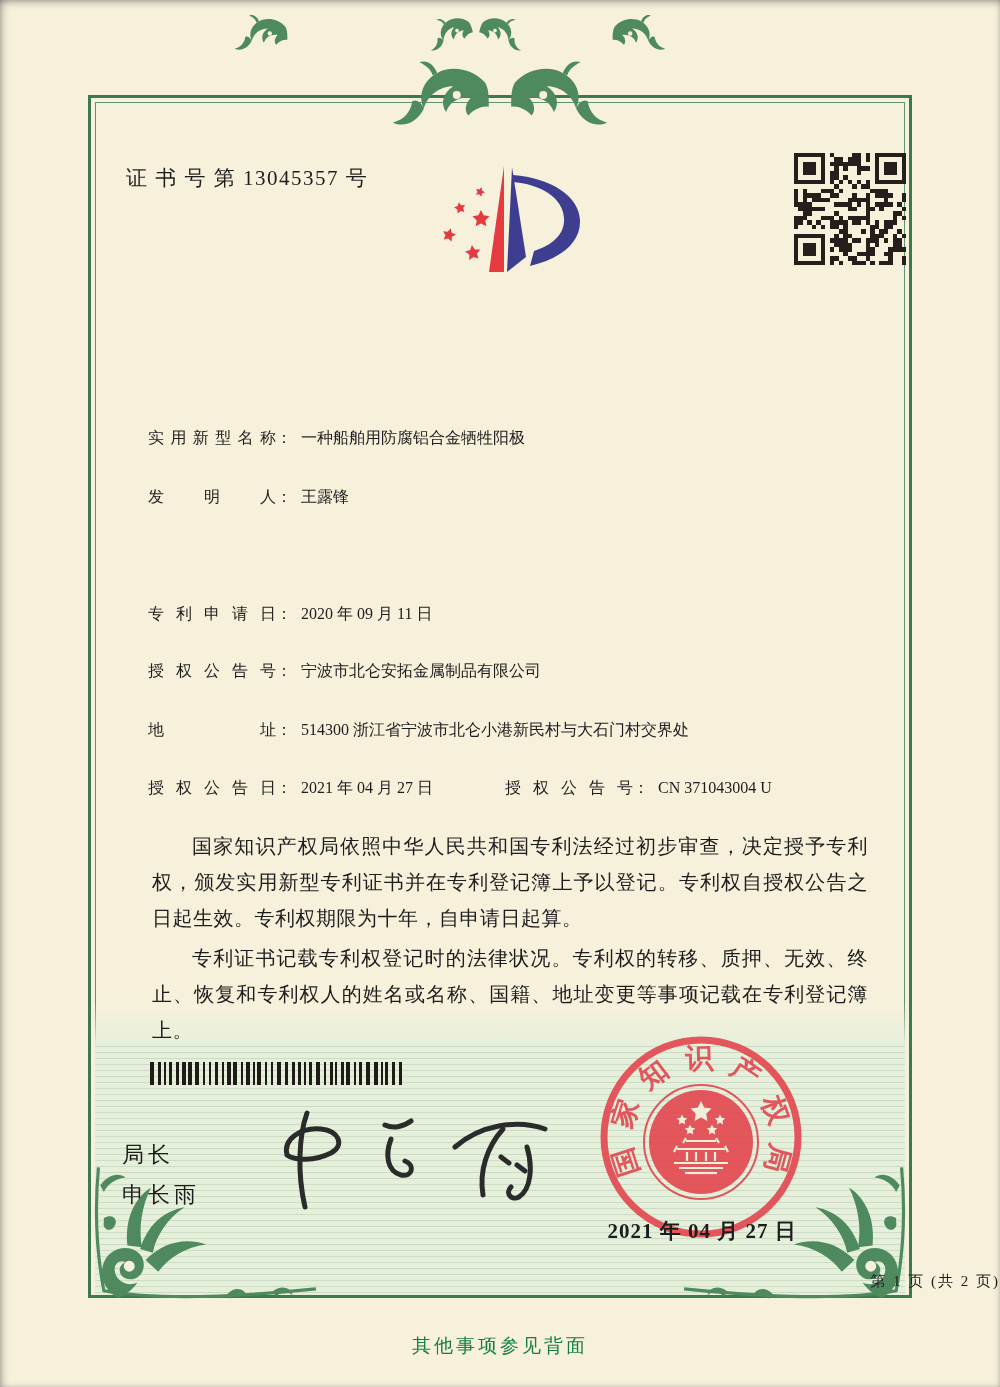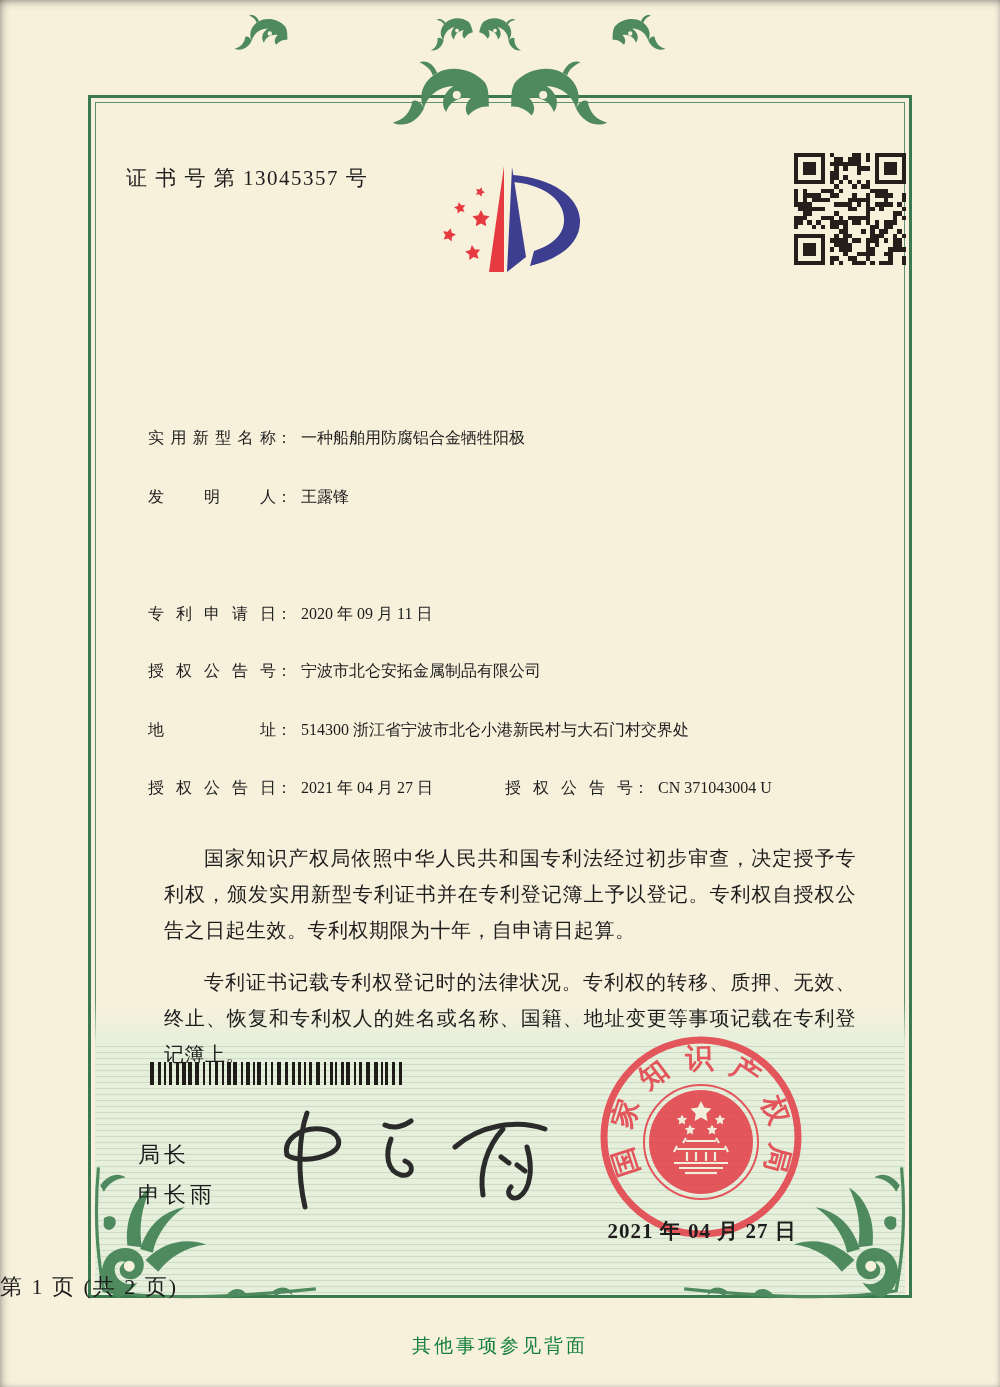--- a/index.html
+++ b/index.html
@@ -18,25 +18,25 @@
     background:linear-gradient(180deg, rgba(230,239,219,0) 0%, #e6efdb 100%);}
   .band{position:absolute; left:95px; right:95px; top:1046px; bottom:92px;
     background-color:#e6efdb;
     background-image:repeating-linear-gradient(180deg, rgba(110,155,110,.22) 0px, rgba(110,155,110,.22) 1px, rgba(255,255,255,0) 1px, rgba(255,255,255,0) 6px);}
   .cert-no{left:126px; top:164px; font-size:21px; letter-spacing:1.5px;}
   .title{left:0; top:311px; width:100%; text-align:center; font-size:46px; font-weight:700; letter-spacing:14px;}
   .frow{position:absolute; left:148px; font-size:16px; white-space:nowrap;}
   .flabel{display:inline-block; width:128px; text-align:justify; text-align-last:justify;}
   .fval{margin-left:9px;}
   .paras{position:absolute; left:148px; width:724px; top:824px; font-size:20px; line-height:36px; text-align:justify; letter-spacing:.5px;}
-  .paras p{margin:16px; text-indent:2em;}
+  .paras p{margin:4px; text-indent:2em;}
   .barcode{left:150px; top:1062px; width:252px; height:23px;}
-  .director{left:138px; font-size:22px; letter-spacing:4px;text-align:right;}
+  .director{left:122px; font-size:22px; letter-spacing:4px;text-align:right;}
   .seal-date{left:592px; top:1217px; width:220px; text-align:center; font-size:21px; font-weight:600; letter-spacing:1px;}
-  .page-info{left:0; top:1272px; width:100%; text-align:left; font-size:22px; letter-spacing:2px;}
+  .page-info{left:0; top:1272px; width:100%; text-align:right; font-size:15px; letter-spacing:2px;}
   .footer-note{left:0; top:1333px; width:100%; text-align:center; font-size:19px; letter-spacing:3px; color:#15803d;}
   .qr{left:794px; top:153px; width:112px; height:112px; display:grid;
       grid-template-columns:repeat(25,1fr); grid-template-rows:repeat(25,1fr);}
   .qr div{width:100%; height:100%;}
   .qr .on{background:#241f1a;}
   .orn{position:absolute; pointer-events:none;}
   .mirror{transform:scaleX(-1);}
   svg text{font-family:"Liberation Serif","DejaVu Serif",serif;}
 </style>
 </head>

